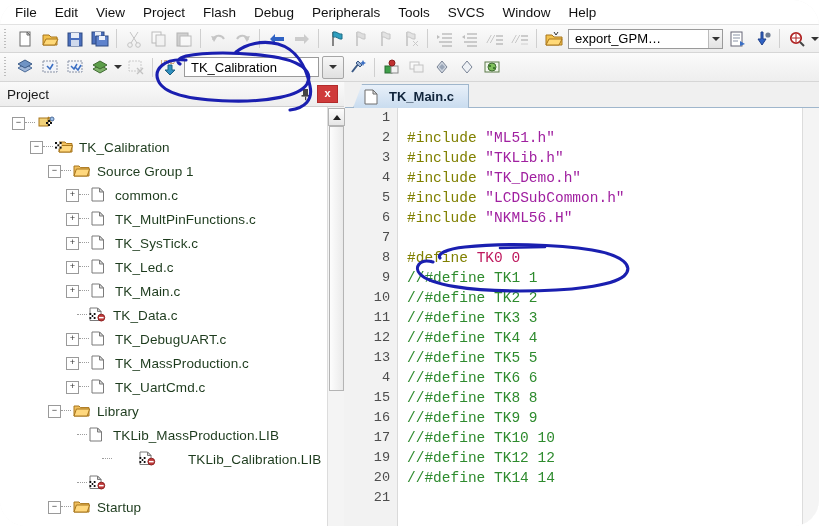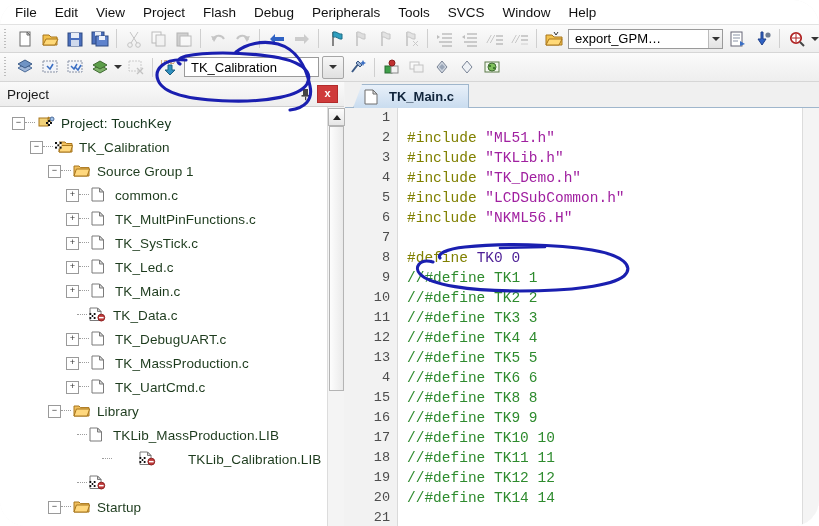--- a/index.html
+++ b/index.html
@@ -175,21 +175,21 @@
   }
   #codelines{position:absolute;left:0;top:0;right:0;top:0;}
   .code-txt{
     position:absolute;left:62px;
     font-family:"Liberation Mono", monospace;font-size:14.5px;
     letter-spacing:0px;
   }
   .k-pre{color:#808000;}
   .k-str{color:#a020a0;}
   .k-cmt{color:#2e8b2e;}
-  .k-pln{color:#4c1d95;}
+  .k-pln{color:#be185d;}
 
   #ed-scroll{
     position:absolute;right:0;top:26px;width:17px;bottom:0;
     background:#f4f4f4;border-left:1px solid #dcdcdc;box-sizing:border-box;
   }
 
   
   #ink{position:absolute;left:0;top:0;width:819px;height:526px;pointer-events:none;}
 </style>
 </head>
@@ -598,21 +598,20 @@
                 <path d="M11 2 l4 2 -2 3 z" fill="#e8c35a" stroke="#a8761c"></path>
                 <g>
                   <rect x="9" y="7" width="2" height="2" fill="#111"></rect>
                   <rect x="11" y="9" width="2" height="2" fill="#111"></rect>
                   <rect x="13" y="7" width="2" height="2" fill="#111"></rect>
                   <rect x="11" y="5" width="2" height="2" fill="#111"></rect>
                 </g>
                 <circle cx="15" cy="4" r="2" fill="#9fc0e8" stroke="#4b6b99"></circle>
               </svg>
             </span>
-            <span class="lbl">Project: TouchKey</span>
           </div>
           <div class="node" style="padding-left: 30px;">
             <span class="exp">−</span>
             <span class="dots"></span>
             <span class="nic">
               <svg width="18" height="15" viewBox="0 0 18 15">
                 <path d="M4 3h6l1.5 1.5H17V13H4z" fill="#f0bf5e" stroke="#a8761c"></path>
                 <path d="M4 13 L6 6.5 H17.5 L15.5 13 Z" fill="#ffd87e" stroke="#a8761c"></path>
                 <g>
                   <rect x="0" y="3" width="2.2" height="2.2" fill="#111"></rect>
@@ -869,21 +868,20 @@
           <div class="code-row" style="position: relative;"><span class="ln">8</span><span class="code-txt"><span class="k-pre">#define </span><span class="k-pln">TK0 0</span></span></div>
           <div class="code-row" style="position: relative;"><span class="ln">9</span><span class="code-txt"><span class="k-cmt">//#define TK1 1</span></span></div>
           <div class="code-row" style="position: relative;"><span class="ln">10</span><span class="code-txt"><span class="k-cmt">//#define TK2 2</span></span></div>
           <div class="code-row" style="position: relative;"><span class="ln">11</span><span class="code-txt"><span class="k-cmt">//#define TK3 3</span></span></div>
           <div class="code-row" style="position: relative; padding-left: 20px;"><span class="ln">12</span><span class="code-txt"><span class="k-cmt">//#define TK4 4</span></span></div>
           <div class="code-row" style="position: relative; text-decoration: underline;"><span class="ln">13</span><span class="code-txt"><span class="k-cmt">//#define TK5 5</span></span></div>
           <div class="code-row" style="position: relative;"><span class="ln">4</span><span class="code-txt"><span class="k-cmt">//#define TK6 6</span></span></div>
           <div class="code-row" style="position: relative;"><span class="ln">15</span><span class="code-txt"><span class="k-cmt">//#define TK8 8</span></span></div>
           <div class="code-row" style="position: relative;"><span class="ln">16</span><span class="code-txt"><span class="k-cmt">//#define TK9 9</span></span></div>
           <div class="code-row" style="position: relative;"><span class="ln">17</span><span class="code-txt"><span class="k-cmt">//#define TK10 10</span></span></div>
-          <div class="code-row" style="position: relative;"><span class="ln">18</span><span class="code-txt"><span class="k-cmt">//#define TK11 11</span></span></div>
           <div class="code-row" style="position: relative;"><span class="ln">19</span><span class="code-txt"><span class="k-cmt">//#define TK12 12</span></span></div>
           <div class="code-row" style="position: relative;"><span class="ln">20</span><span class="code-txt"><span class="k-cmt">//#define TK14 14</span></span></div>
           <div class="code-row" style="position: relative;"><span class="ln">21</span><span class="code-txt"></span></div>
         </div>
     </div>
 
     <div id="ed-scroll"></div>
   </div>
 
   <svg id="ink" viewBox="0 0 819 526">

